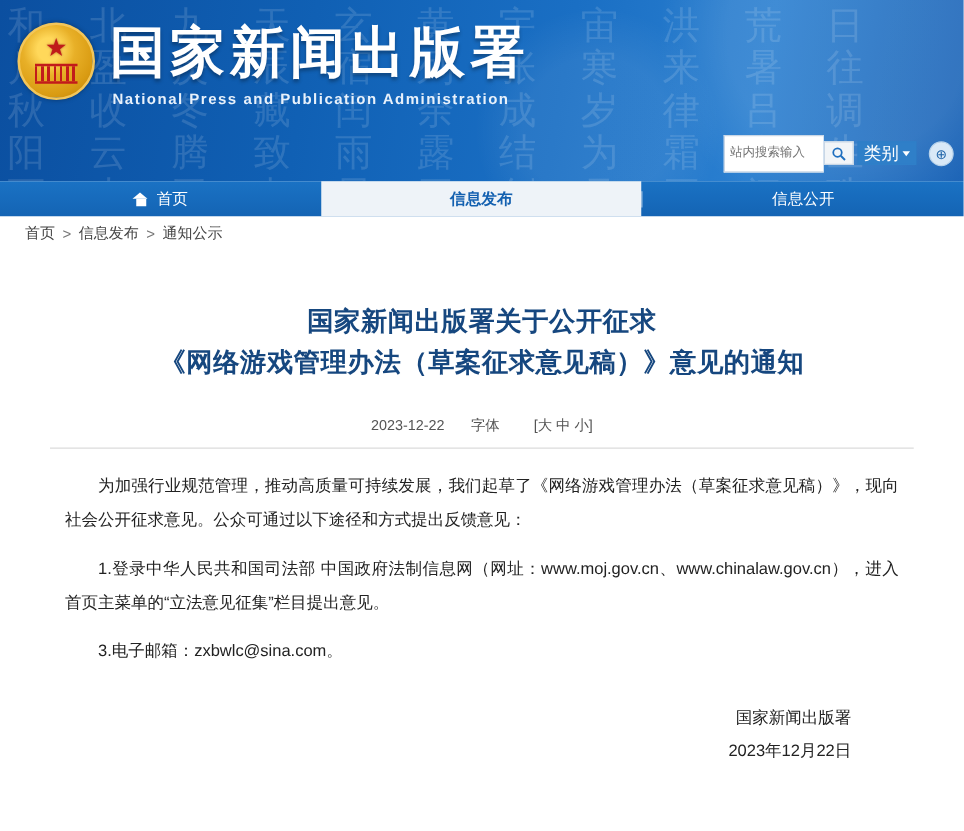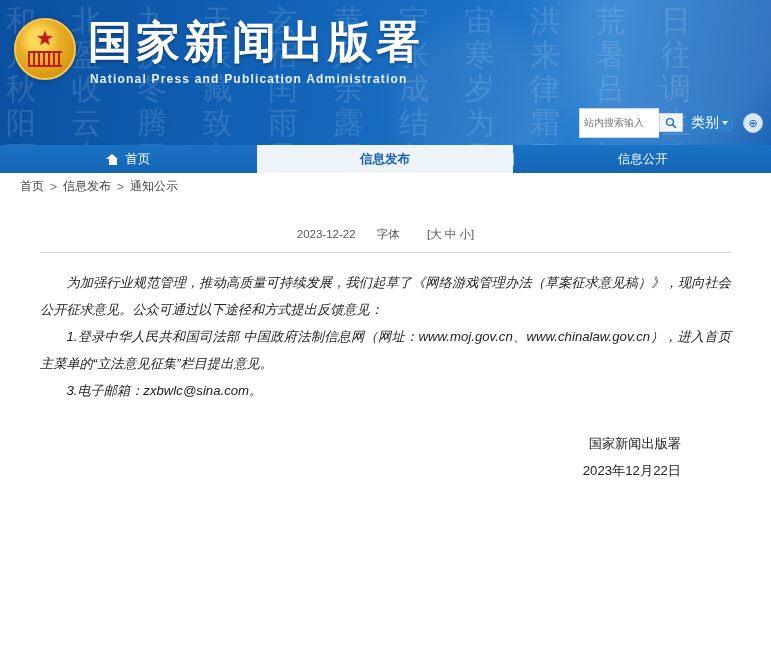--- a/index.html
+++ b/index.html
@@ -243,21 +243,21 @@
     margin-top: 10px;
     border-top: 1px solid #dcdcdc;
   }
   .art-body {
     margin-top: 16px;
     font-size: 13.2px;
     line-height: 27px;
     color: #222;
     text-align: justify;
   }
-  .art-body p { margin: 0; text-indent: 2em; font-style: italic; }
+  .art-body p { margin: 12px; text-indent: 2em; }
   .sign {
     margin-top: 26px;
     text-align: right;
     font-size: 13.2px;
     line-height: 27px;
     color: #222;
     padding-right: 50px;
   }
 </style>
 </head>
@@ -303,20 +303,24 @@
 
   <div class="breadcrumb">
     <a>首页</a>
     <span class="sep">&gt;</span>
     <a>信息发布</a>
     <span class="sep">&gt;</span>
     <a>通知公示</a>
   </div>
 
   <div class="article">
+    <div class="art-title">
+      <div>国家新闻出版署关于公开征求</div>
+      <div>《网络游戏管理办法（草案征求意见稿）》意见的通知</div>
+    </div>
 
     <div class="art-meta">
       <span>2023-12-22</span>
       <span class="fs-label">字体</span>
       <span class="fs-size">[大 中 小]</span>
     </div>
 
     <div class="divider"></div>
 
     <div class="art-body">

